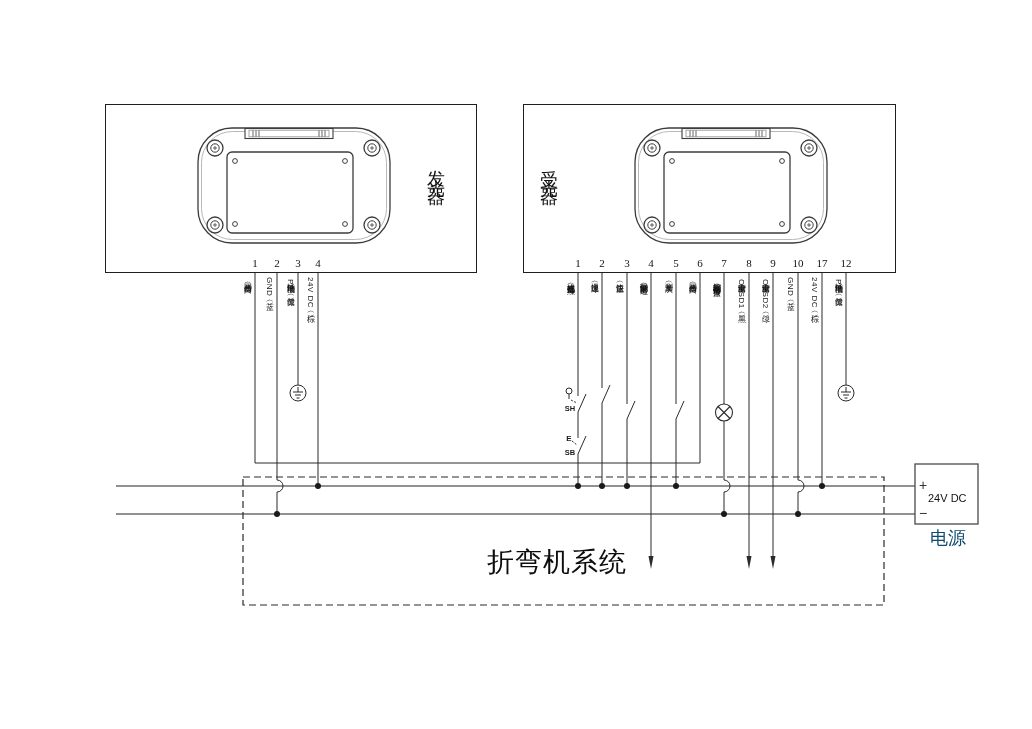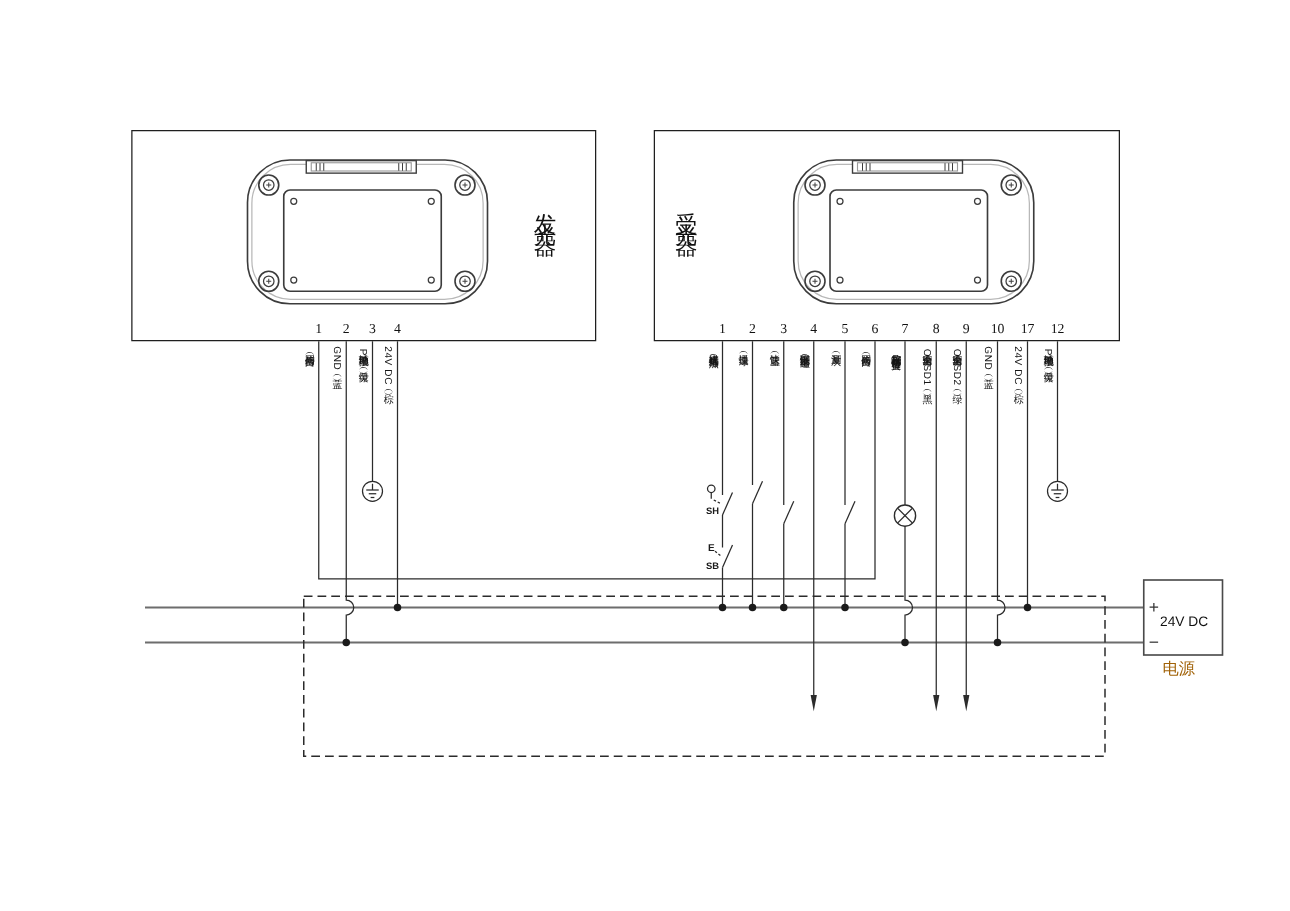--- a/index.html
+++ b/index.html
@@ -65,22 +65,22 @@
     top: 492px;
     width: 50px;
     font-size: 11px;
     font-weight: 400;
     color: #111;
   }
   #power-caption {
     position: absolute;
     left: 930px;
     top: 526px;
-    font-size: 13px;
-    color: #a16207;
+    font-size: 18px;
+    color: #0c4a6e;
   }
   svg { position:absolute; left:0; top:0; }
   svg text { font-family: "Liberation Sans", sans-serif; }
 </style>
 </head>
 <body>
 
 <div class="canvas">
 
   <div class="device-box" id="emitter-box"></div>
@@ -266,17 +266,18 @@
       <div class="pin-number" style="left: 765px;">9</div>
       <div class="wire-label" style="left: 758px;">安全输出OSSD2（绿）</div>
       <div class="pin-number" style="left: 790px;">10</div>
       <div class="wire-label" style="left: 783px;">GND（蓝）</div>
       <div class="pin-number" style="left: 814px;">17</div>
       <div class="wire-label" style="left: 807px;">24V DC（棕）</div>
       <div class="pin-number" style="left: 838px; text-align: center;">12</div>
       <div class="wire-label" style="left: 831px;">辅助接地PE（黄绿）</div>
     </div>
 
+  <div id="system-label">折弯机系统</div>
 
   <div id="power-label">24V DC</div>
   <div id="power-caption">电源</div>
 
 </div>
 
 </body></html>

